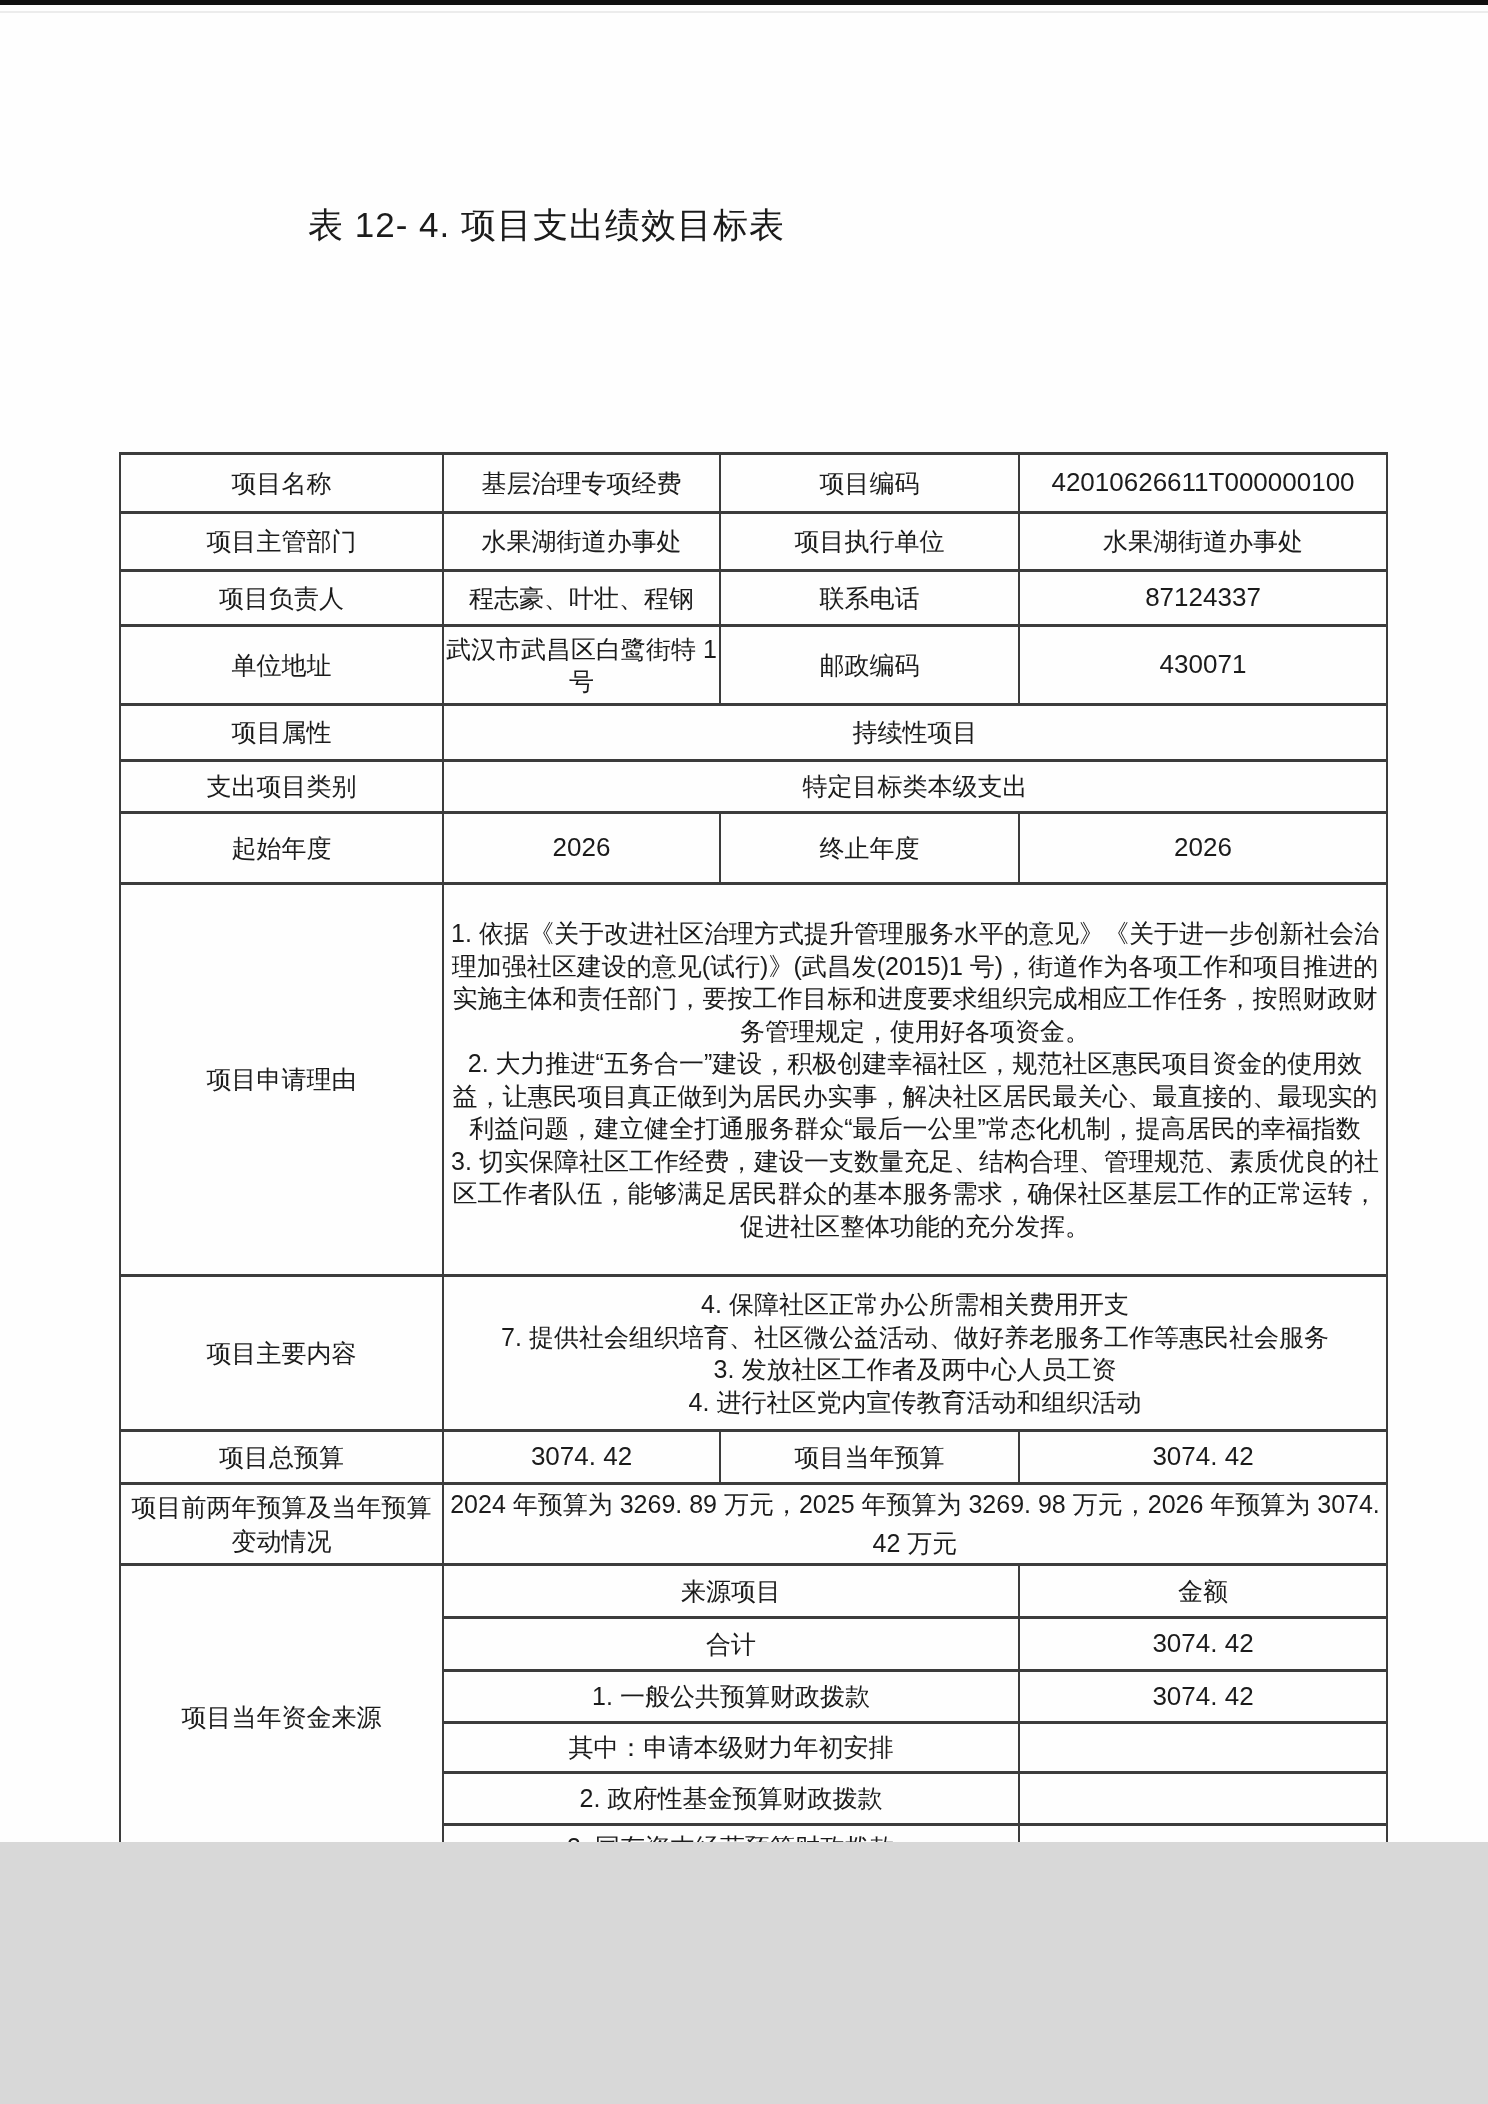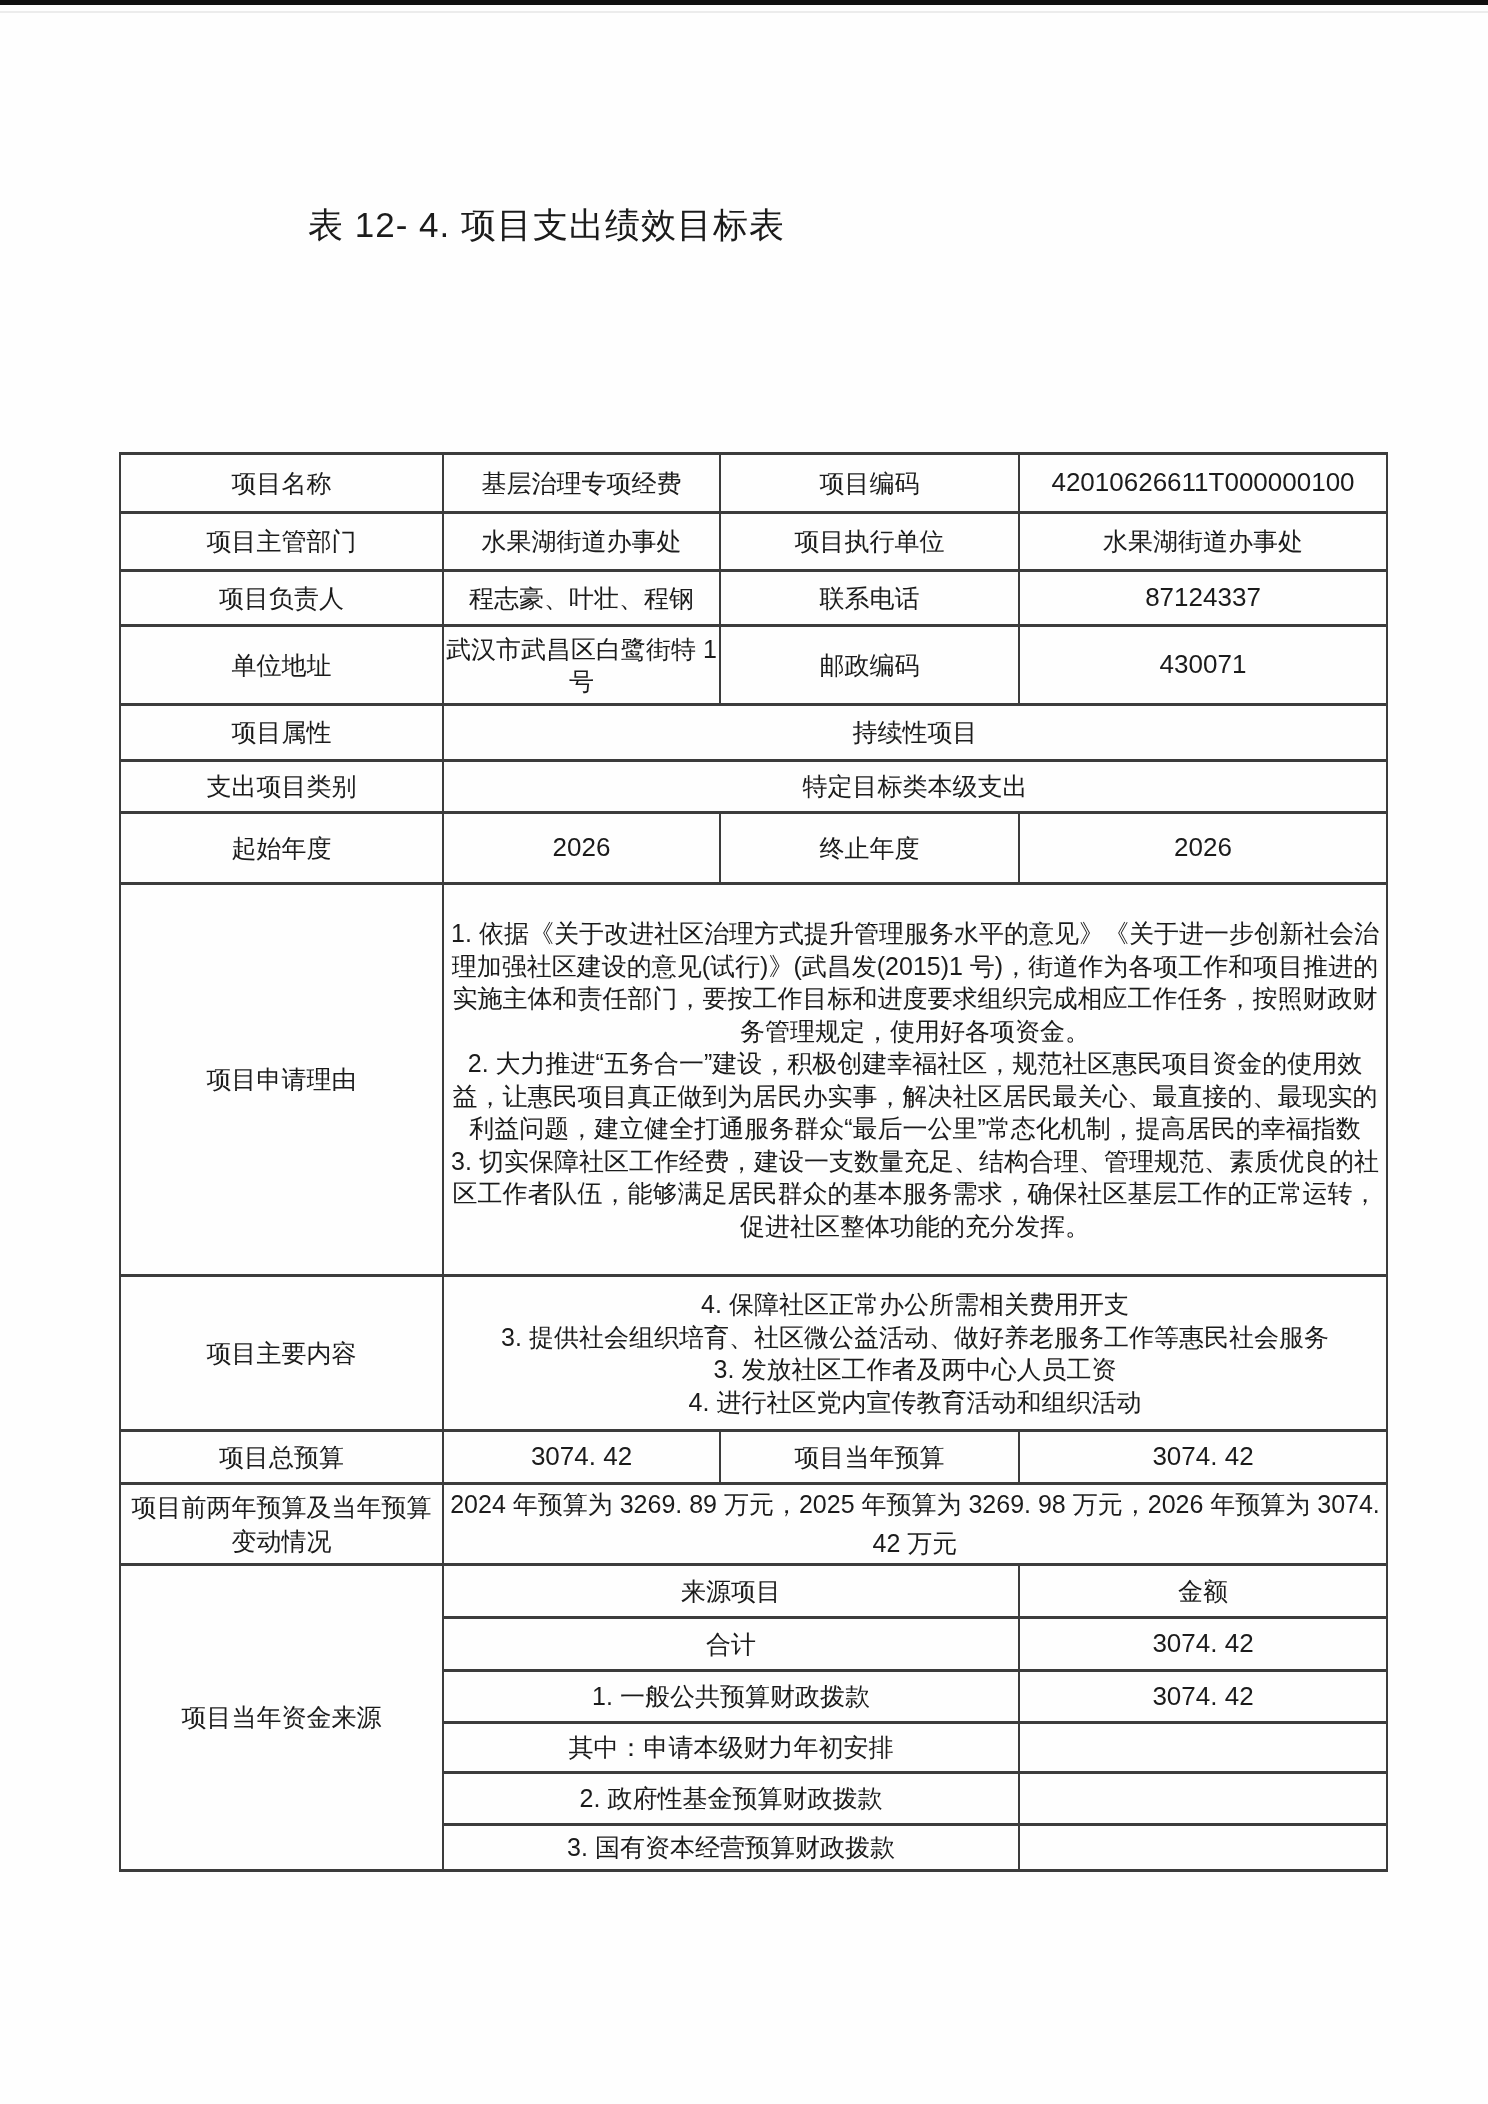--- a/index.html
+++ b/index.html
@@ -1,18 +1,18 @@
 <!DOCTYPE html>
 <html><head>
 <meta charset="utf-8">
 <style>
   html,body{margin:0;padding:0;background:#d8d8d8;}
   .page{
     position:relative;
-    width:1488px;height:2104px;
+    width:1488px;height:1842px;
     margin:0 auto;
     background:#fefefe;
     color:#1b1b1b;
     font-family:"Liberation Sans","DejaVu Sans",sans-serif;
     overflow:hidden;
   }
   .topbar{position:absolute;top:0;left:0;width:1488px;height:5px;background:#101010;}
   .topbar-shadow{position:absolute;top:11px;left:0;width:1488px;height:2px;background:#ececec;}
 
   .caption{
@@ -117,21 +117,21 @@
         <td colspan="3" class="para">
           <div>1. 依据《关于改进社区治理方式提升管理服务水平的意见》《关于进一步创新社会治理加强社区建设的意见(试行)》(武昌发(2015)1 号)，街道作为各项工作和项目推进的实施主体和责任部门，要按工作目标和进度要求组织完成相应工作任务，按照财政财务管理规定，使用好各项资金。</div>
           <div>2. 大力推进“五务合一”建设，积极创建幸福社区，规范社区惠民项目资金的使用效益，让惠民项目真正做到为居民办实事，解决社区居民最关心、最直接的、最现实的利益问题，建立健全打通服务群众“最后一公里”常态化机制，提高居民的幸福指数</div>
           <div>3. 切实保障社区工作经费，建设一支数量充足、结构合理、管理规范、素质优良的社区工作者队伍，能够满足居民群众的基本服务需求，确保社区基层工作的正常运转，促进社区整体功能的充分发挥。</div>
         </td>
       </tr>
       <tr style="height:155px">
         <td>项目主要内容</td>
         <td colspan="3" class="para">
           <div>4. 保障社区正常办公所需相关费用开支</div>
-          <div>3. 提供社会组织培育、社区微公益活动、做好养老服务工作等惠民社会服务</div>
+          <div>7. 提供社会组织培育、社区微公益活动、做好养老服务工作等惠民社会服务</div>
           <div>3. 发放社区工作者及两中心人员工资</div>
           <div>4. 进行社区党内宣传教育活动和组织活动</div>
         </td>
       </tr>
       <tr style="height:53px">
         <td>项目总预算</td>
         <td class="num">3074. 42</td>
         <td>项目当年预算</td>
         <td class="num">3074. 42</td>
       </tr>

